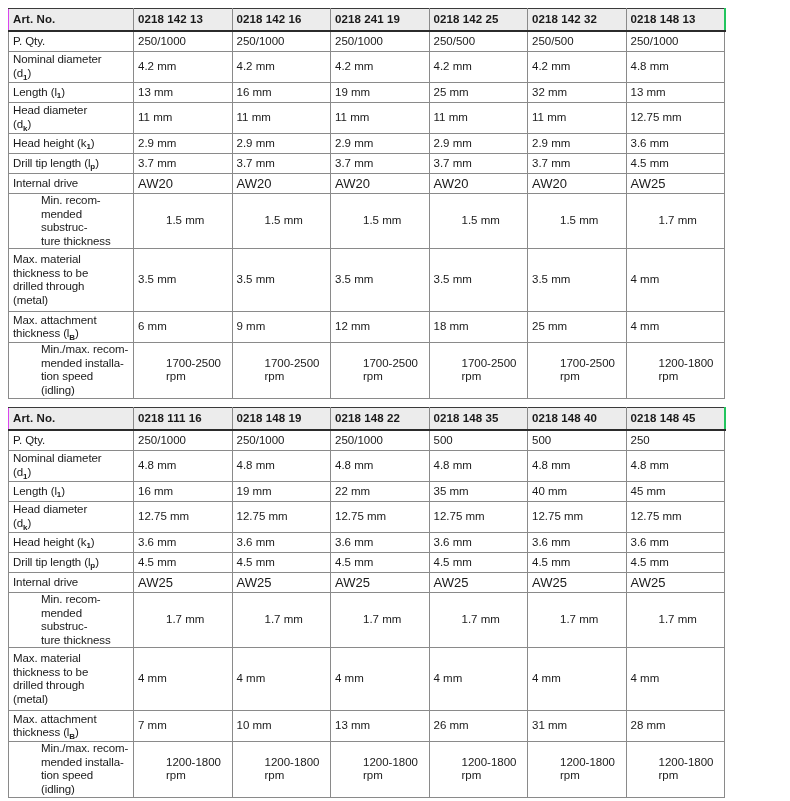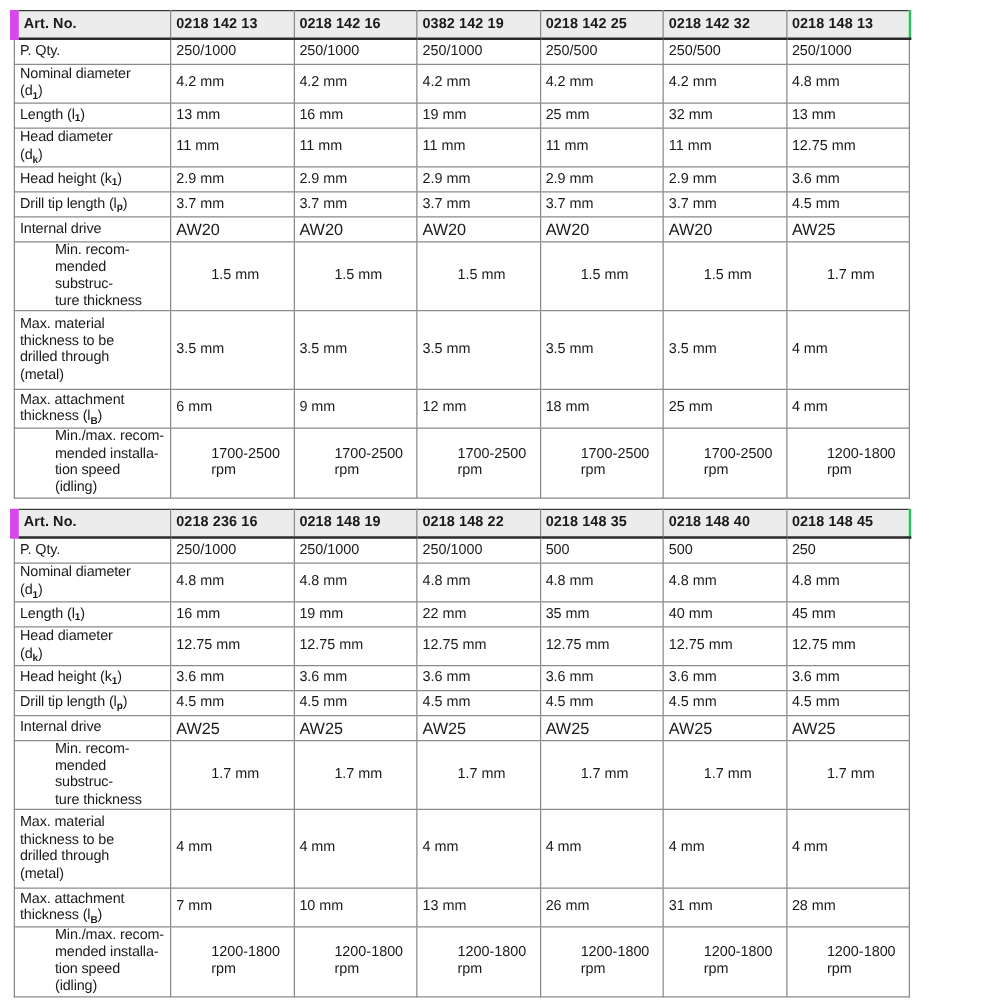--- a/index.html
+++ b/index.html
@@ -52,21 +52,21 @@
   table.spec tr.header-row th {
     background: #ececec;
     font-weight: bold;
     font-size: 11.5px;
     letter-spacing: 0.1px;
     border-bottom: 2px solid #2b2b2b;
     border-top: 1px solid #3a3a3a;
     height: 21px;
   }
   table.spec tr.header-row th.row-label-head {
-    border-left: 7px solid #d946ef;
+    border-left: 1px solid #d946ef;
   }
   table.spec tr.header-row th.last-col {
     border-right: 2px solid #22c55e;
   }
 
   td.row-label, th.row-label-head {
     font-weight: bold;
     font-size: 11.5px;
     line-height: 1.2;
     letter-spacing: -0.1px;
@@ -112,21 +112,21 @@
           <col class="data-col">
         <col class="data-col">
           <col class="data-col">
           <col class="data-col">
       </colgroup>
       <tbody>
           <tr class="header-row r-1line">
             <th class="row-label-head">Art. No.</th>
             <th>0218 142 13</th>
             <th>0218 142 16</th>
-            <th>0382 142 19</th>
+            <th>0218 241 19</th>
             <th>0218 142 25</th>
             <th>0218 142 32</th>
             <th class="last-col">0218 148 13</th>
           </tr>
           <tr class="r-1line">
             <td class="row-label">P. Qty.</td>
             <td class="value">250/1000</td>
             <td class="value">250/1000</td>
             <td class="value">250/1000</td>
             <td class="value">250/500</td>
@@ -234,21 +234,21 @@
         <col class="data-col">
           <col class="data-col">
           <col class="data-col">
         <col class="data-col">
           <col class="data-col">
           <col class="data-col">
       </colgroup>
       <tbody>
           <tr class="header-row r-1line">
             <th class="row-label-head">Art. No.</th>
-            <th>0218 236 16</th>
+            <th>0218 111 16</th>
             <th>0218 148 19</th>
             <th>0218 148 22</th>
             <th>0218 148 35</th>
             <th>0218 148 40</th>
             <th class="last-col">0218 148 45</th>
           </tr>
           <tr class="r-1line">
             <td class="row-label">P. Qty.</td>
             <td class="value">250/1000</td>
             <td class="value">250/1000</td>

